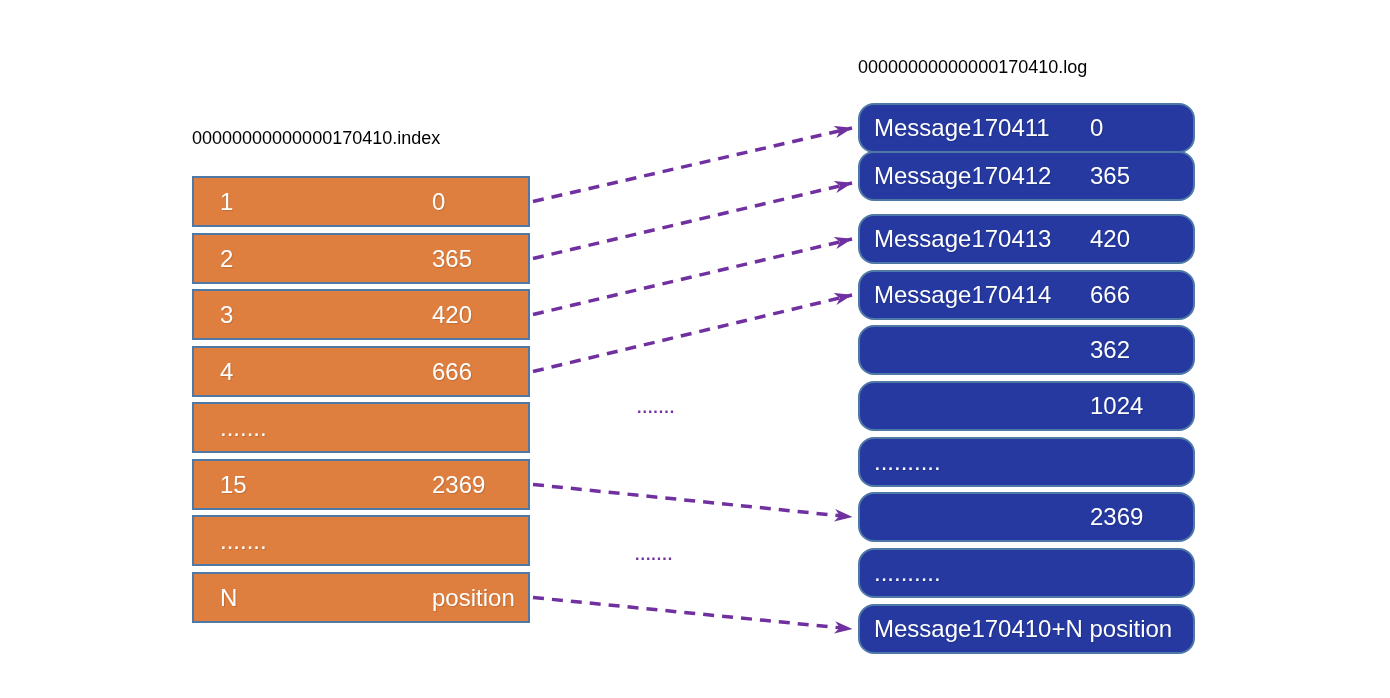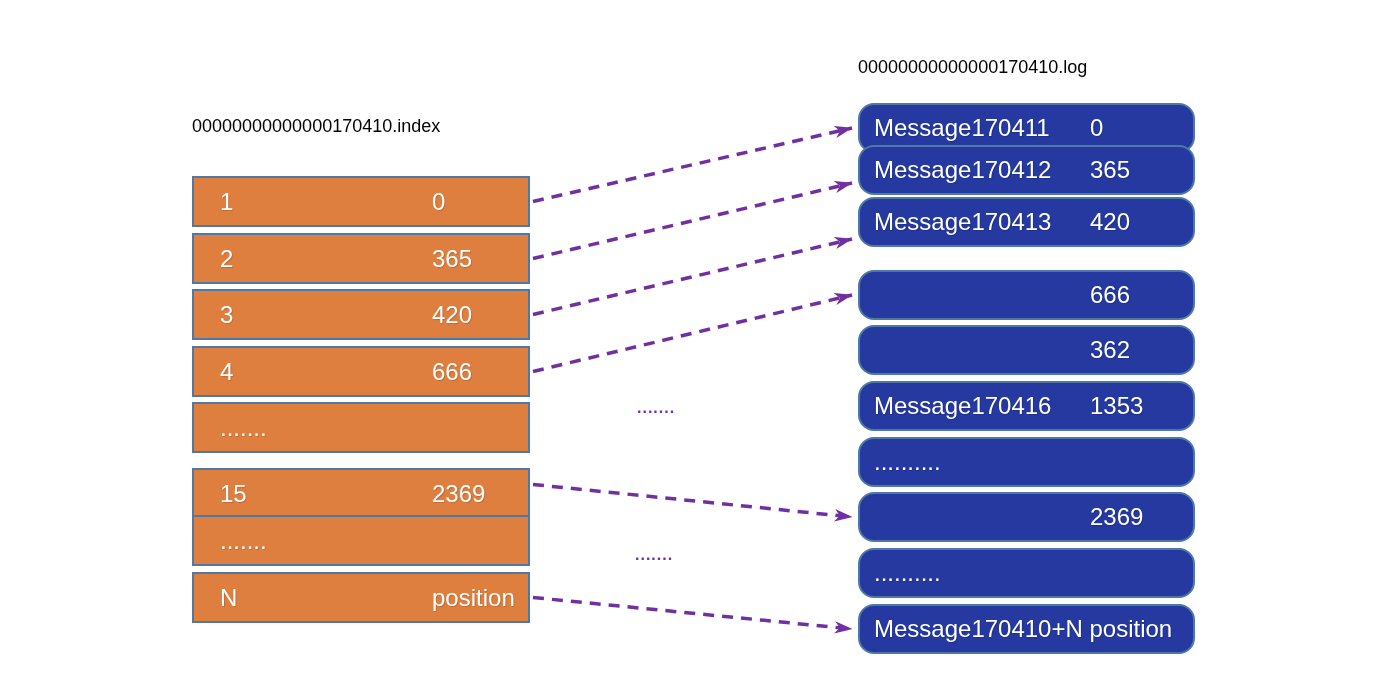--- a/index.html
+++ b/index.html
@@ -7,21 +7,21 @@
     --blue:#2539a0;
     --border:#4e79a6;
     --purple:#7030a0;
     --rowtext:#ffffff;
     --titletext:#000000;
   }
   html,body{margin:0;padding:0;background:#ffffff;}
   body{width:1390px;height:698px;overflow:hidden;font-family:"Liberation Sans",sans-serif;}
   .stage{position:relative;width:1390px;height:698px;background:#ffffff;}
   .title{position:absolute;font-size:18px;color:var(--titletext);white-space:nowrap;margin-top:12px;}
-  .index-title{left:192px;top:104px;width:338px;}
+  .index-title{left:192px;top:116px;width:338px;}
   .log-title{left:858px;top:45px;width:337px;}
   .col{position:absolute;}
   .index-col{left:192px;top:176px;width:338px;height:450px;}
   .log-col{left:858px;top:103px;width:337px;height:556px;}
   .row{position:absolute;left:0;width:100%;box-sizing:border-box;
        border:2px solid var(--border);color:var(--rowtext);font-size:24px;
        text-shadow:1px 1px 1px rgba(0,0,0,0.15);}
   .index-row{height:51px;background:var(--orange);}
   .log-row{height:50px;background:var(--blue);border-radius:16px;}
   .cell{position:absolute;top:50%;transform:translateY(-50%);white-space:nowrap;}
@@ -60,56 +60,56 @@
         <span class="cell c2">420</span>
       </div>
       <div class="row index-row" style="top: 170px;">
         <span class="cell c1">4</span>
         <span class="cell c2">666</span>
       </div>
       <div class="row index-row" style="top: 226px;">
         <span class="cell c1">.......</span>
         <span class="cell c2"></span>
       </div>
-      <div class="row index-row" style="top: 292px;">
+      <div class="row index-row" style="top: 283px;">
         <span class="cell c1">15</span>
         <span class="cell c2">2369</span>
       </div>
       <div class="row index-row" style="top: 339px;">
         <span class="cell c1">.......</span>
         <span class="cell c2"></span>
       </div>
       <div class="row index-row" style="top: 396px;">
         <span class="cell c1">N</span>
         <span class="cell c2">position</span>
       </div>
     </div>
 
   <div class="col log-col" id="log-col">
       <div class="row log-row" style="top: 0px;">
         <span class="cell c1">Message170411</span>
         <span class="cell c2">0</span>
       </div>
-      <div class="row log-row" style="top: 42px;">
+      <div class="row log-row" style="top: 48px;">
         <span class="cell c1">Message170412</span>
         <span class="cell c2">365</span>
       </div>
-      <div class="row log-row" style="top: 94px; text-align: right;">
+      <div class="row log-row" style="top: 111px; text-align: right;">
         <span class="cell c1">Message170413</span>
         <span class="cell c2">420</span>
       </div>
       <div class="row log-row" style="top: 167px;">
+        <span class="cell c1">Message170414</span>
         <span class="cell c2">666</span>
       </div>
       <div class="row log-row" style="top: 222px;">
         <span class="cell c2">362</span>
       </div>
       <div class="row log-row" style="top: 278px;">
-        <span class="cell c1">Message170416</span>
-        <span class="cell c2">1353</span>
+        <span class="cell c2">1024</span>
       </div>
       <div class="row log-row" style="top: 334px;">
         <span class="cell c1">..........</span>
         <span class="cell c2"></span>
       </div>
       <div class="row log-row" style="top: 389px;">
         <span class="cell c2">2369</span>
       </div>
       <div class="row log-row" style="top: 445px;">
         <span class="cell c1">..........</span>

